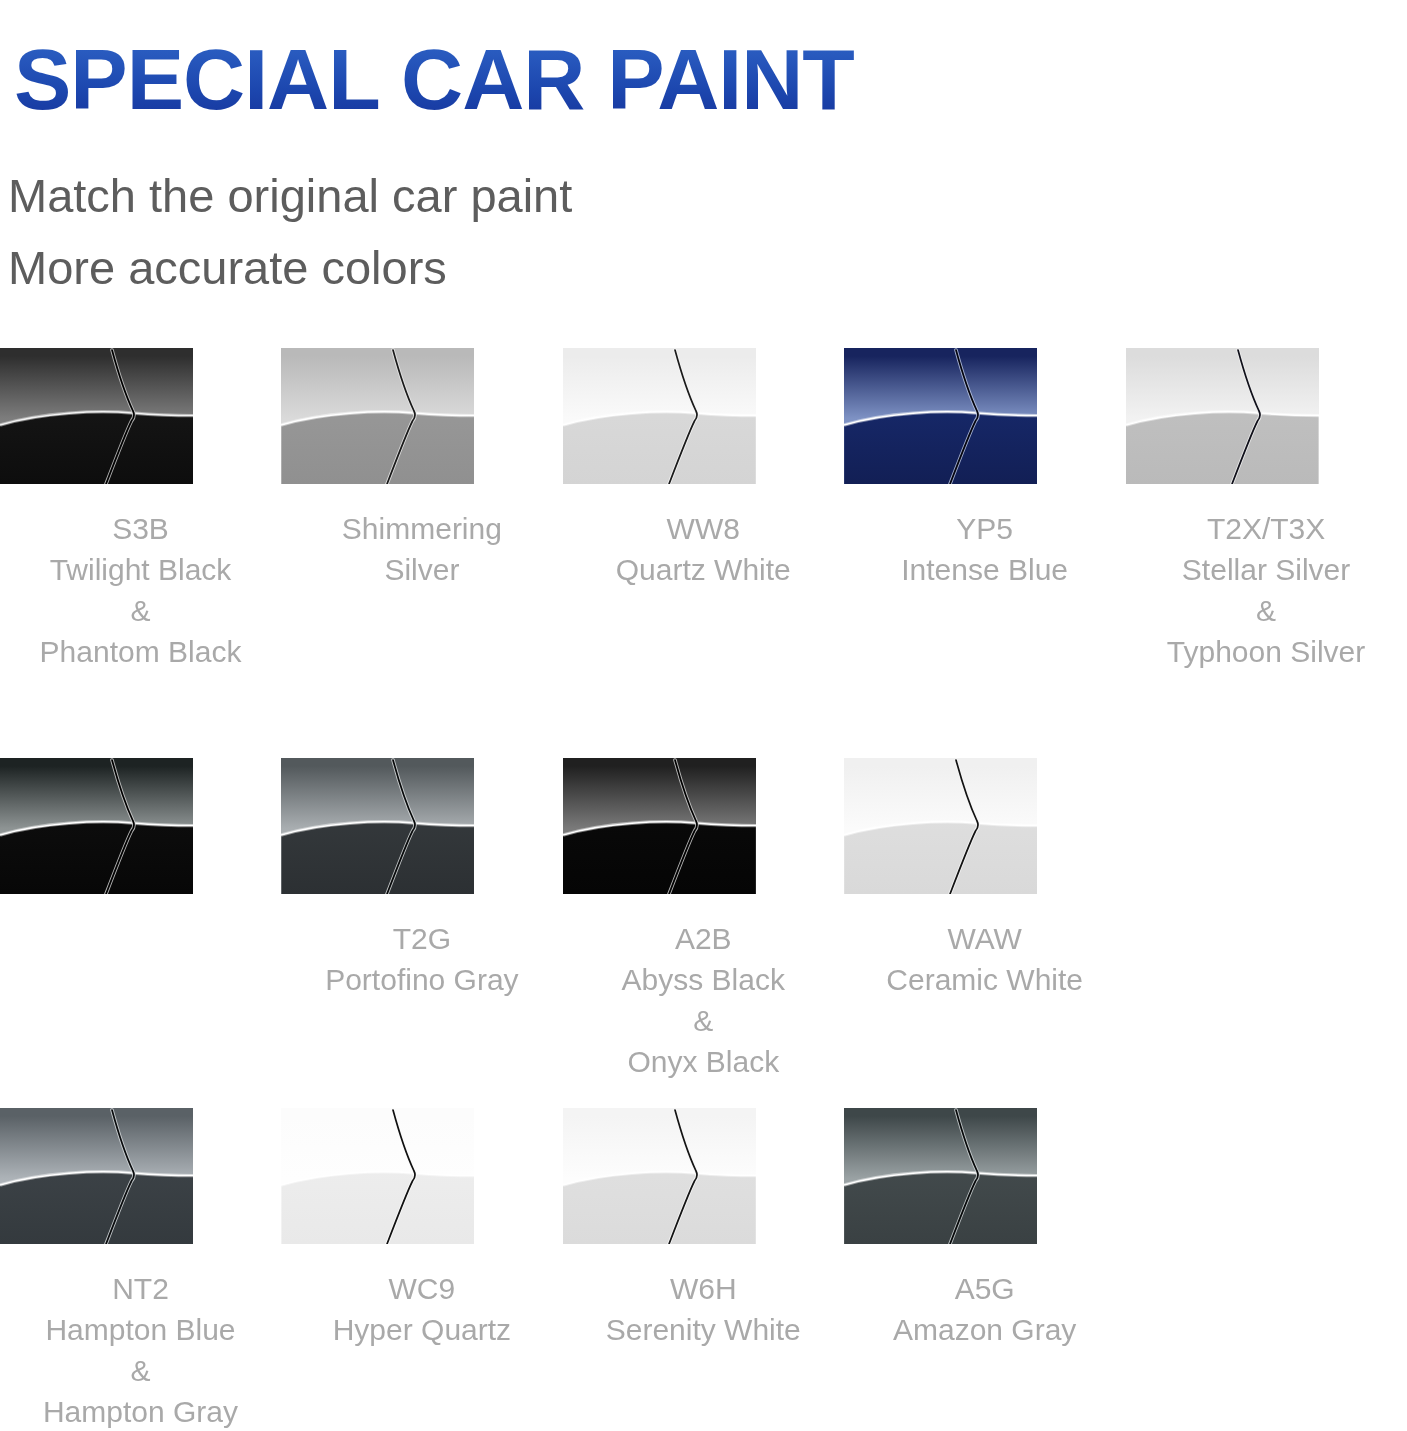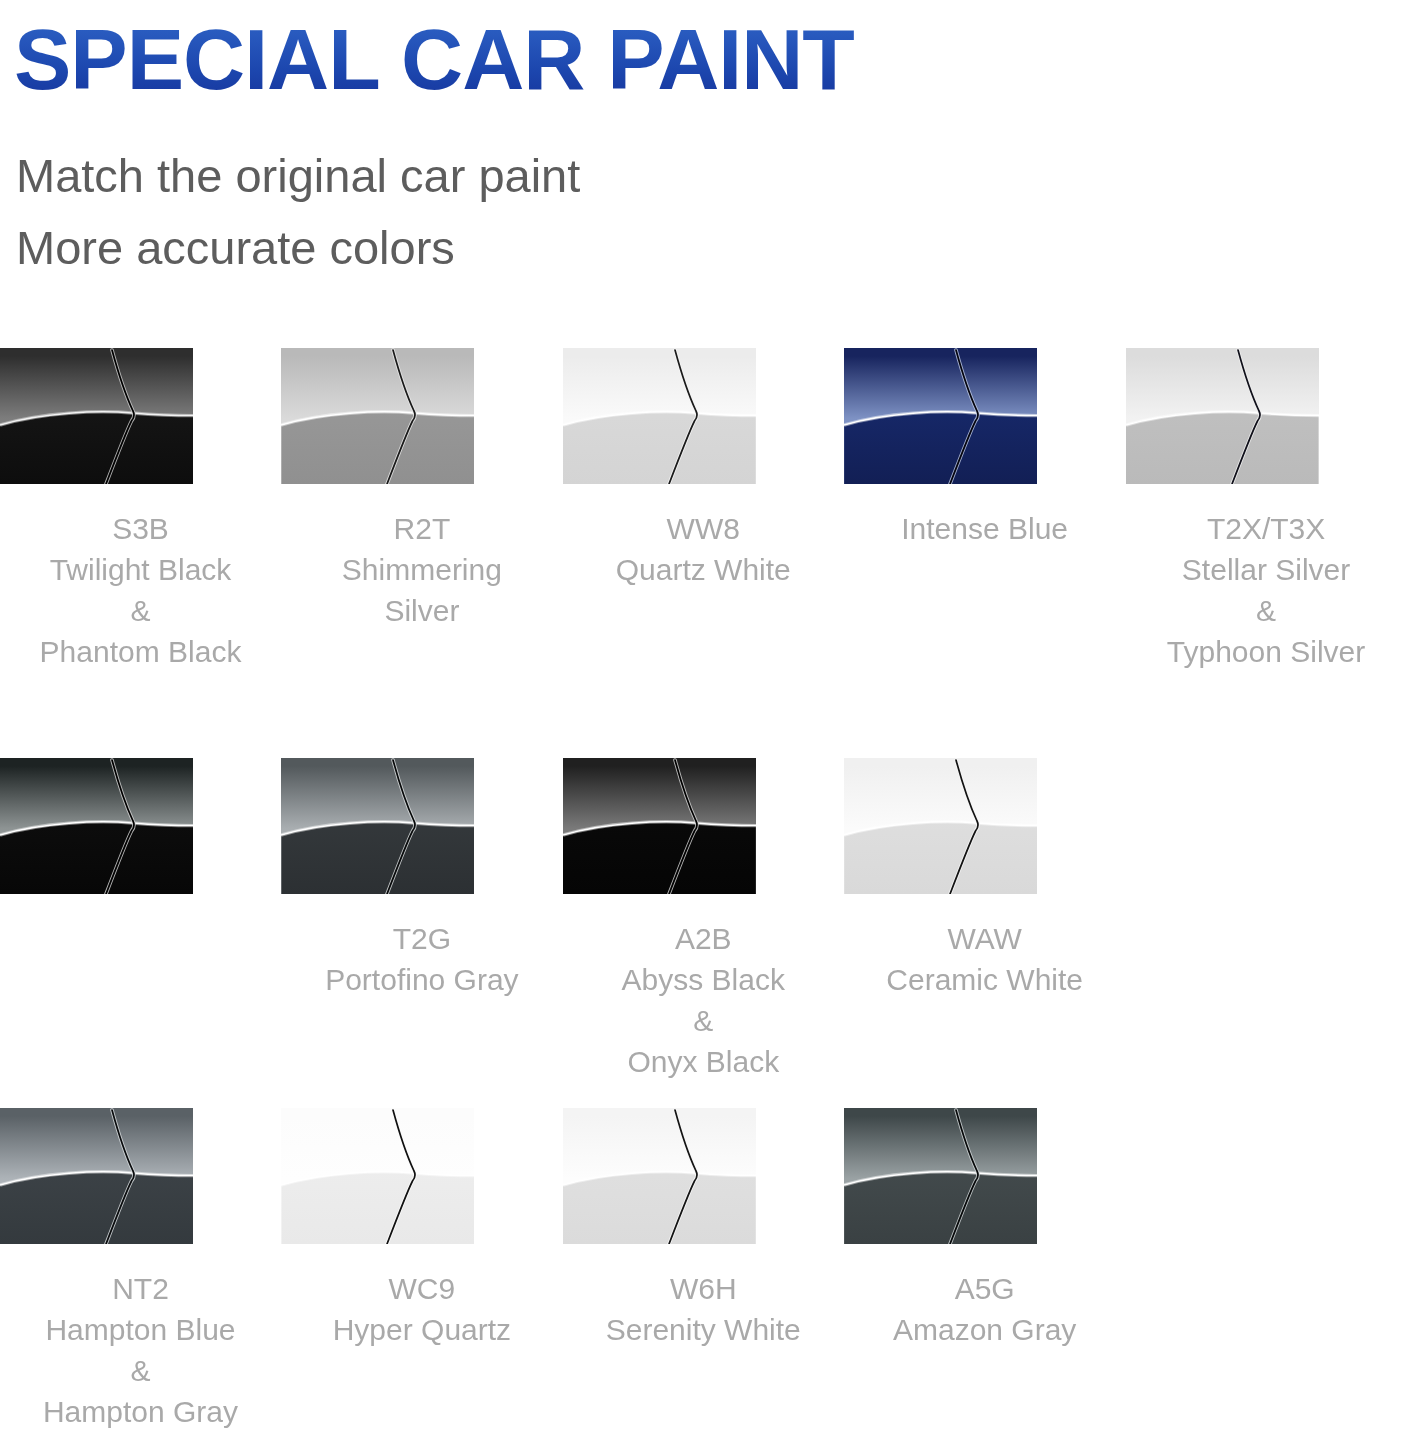--- a/index.html
+++ b/index.html
@@ -29,24 +29,25 @@
     line-height: 90px;
     letter-spacing: -1px;
     padding-left: 14px;
     padding-top: 14px;
     background: linear-gradient(to bottom, #4173c9 0%, #2a5cc0 28%, #1c46ae 68%, #16359c 100%);
     -webkit-background-clip: text;
     background-clip: text;
     color: transparent;
     -webkit-text-fill-color: transparent;
     white-space: nowrap;
+    margin-top: 20px;
   }
 
   .subtitle-block {
-    padding-left: 16px;
+    padding-left: 8px;
     margin-top: 36px;
   }
   .subtitle {
     font-family: "Liberation Sans", sans-serif;
     font-weight: 400;
     font-size: 47px;
     line-height: 72px;
     color: #5d5d5d;
     white-space: nowrap;
   }
@@ -154,21 +155,21 @@
             <div class="lowerwrap" style="clip-path: path(&quot;M 0 77 C 42 64.5 98 62 132 65 C 152 66.6 171 67.6 193 67.6 L 193 136 L 0 136 Z&quot;);">
               <div class="lower" style="background: linear-gradient(rgb(157, 157, 157) 0%, rgb(144, 144, 144) 100%);"></div>
             </div>
             <svg viewBox="0 0 193 136">
               <path d="M0,77 C42,64.5 98,62 132,65 C152,66.6 171,67.6 193,67.6" fill="none" stroke="#ffffff" stroke-width="3.4" opacity="0.45"></path>
               <path d="M0,77 C42,64.5 98,62 132,65 C152,66.6 171,67.6 193,67.6" fill="none" stroke="#ffffff" stroke-width="1.5"></path>
               <path d="M112,2 C118,24 126,48 133,63 C135,67 134,70 131.5,73 C126,84 116,110 106,136" fill="none" stroke="#e6e6e6" stroke-width="3.6" opacity="0.85" stroke-linecap="round"></path>
               <path d="M112,2 C118,24 126,48 133,63 C135,67 134,70 131.5,73 C126,84 116,110 106,136" fill="none" stroke="#1a1a1a" stroke-width="1.7" stroke-linecap="round"></path>
             </svg>
           </div>
-          <div class="caption"><span class="code">R2T</span><span class="name">Shimmering
+          <div class="caption"><span class="name">Shimmering
 Silver</span></div>
         </div>
         <div class="cell">
           <div class="swatch">
             <div class="upper" style="background: linear-gradient(rgb(236, 236, 236) 0%, rgb(236, 236, 236) 6%, rgb(250, 250, 250) 52%, rgb(250, 250, 250) 100%);"></div>
             <div class="lowerwrap" style="clip-path: path(&quot;M 0 77 C 42 64.5 98 62 132 65 C 152 66.6 171 67.6 193 67.6 L 193 136 L 0 136 Z&quot;);">
               <div class="lower" style="background: linear-gradient(rgb(220, 220, 220) 0%, rgb(212, 212, 212) 100%);"></div>
             </div>
             <svg viewBox="0 0 193 136">
               <path d="M0,77 C42,64.5 98,62 132,65 C152,66.6 171,67.6 193,67.6" fill="none" stroke="#ffffff" stroke-width="3.4" opacity="0.45"></path>
@@ -185,21 +186,21 @@
             <div class="lowerwrap" style="clip-path: path(&quot;M 0 77 C 42 64.5 98 62 132 65 C 152 66.6 171 67.6 193 67.6 L 193 136 L 0 136 Z&quot;);">
               <div class="lower" style="background: linear-gradient(rgb(26, 47, 120) 0%, rgb(18, 31, 85) 100%);"></div>
             </div>
             <svg viewBox="0 0 193 136">
               <path d="M0,77 C42,64.5 98,62 132,65 C152,66.6 171,67.6 193,67.6" fill="none" stroke="#ffffff" stroke-width="3.4" opacity="0.45"></path>
               <path d="M0,77 C42,64.5 98,62 132,65 C152,66.6 171,67.6 193,67.6" fill="none" stroke="#ffffff" stroke-width="1.5"></path>
               <path d="M112,2 C118,24 126,48 133,63 C135,67 134,70 131.5,73 C126,84 116,110 106,136" fill="none" stroke="#b9c4e0" stroke-width="3.6" opacity="0.85" stroke-linecap="round"></path>
               <path d="M112,2 C118,24 126,48 133,63 C135,67 134,70 131.5,73 C126,84 116,110 106,136" fill="none" stroke="#05050f" stroke-width="1.7" stroke-linecap="round"></path>
             </svg>
           </div>
-          <div class="caption"><span class="name">Intense Blue</span></div>
+          <div class="caption"><span class="code">YP5</span><span class="name">Intense Blue</span></div>
         </div>
         <div class="cell">
           <div class="swatch">
             <div class="upper" style="background: linear-gradient(rgb(220, 220, 220) 0%, rgb(220, 220, 220) 6%, rgb(242, 242, 242) 52%, rgb(242, 242, 242) 100%);"></div>
             <div class="lowerwrap" style="clip-path: path(&quot;M 0 77 C 42 64.5 98 62 132 65 C 152 66.6 171 67.6 193 67.6 L 193 136 L 0 136 Z&quot;);">
               <div class="lower" style="background: linear-gradient(rgb(196, 196, 196) 0%, rgb(186, 186, 186) 100%);"></div>
             </div>
             <svg viewBox="0 0 193 136">
               <path d="M0,77 C42,64.5 98,62 132,65 C152,66.6 171,67.6 193,67.6" fill="none" stroke="#ffffff" stroke-width="3.4" opacity="0.45"></path>
               <path d="M0,77 C42,64.5 98,62 132,65 C152,66.6 171,67.6 193,67.6" fill="none" stroke="#ffffff" stroke-width="1.5"></path>

